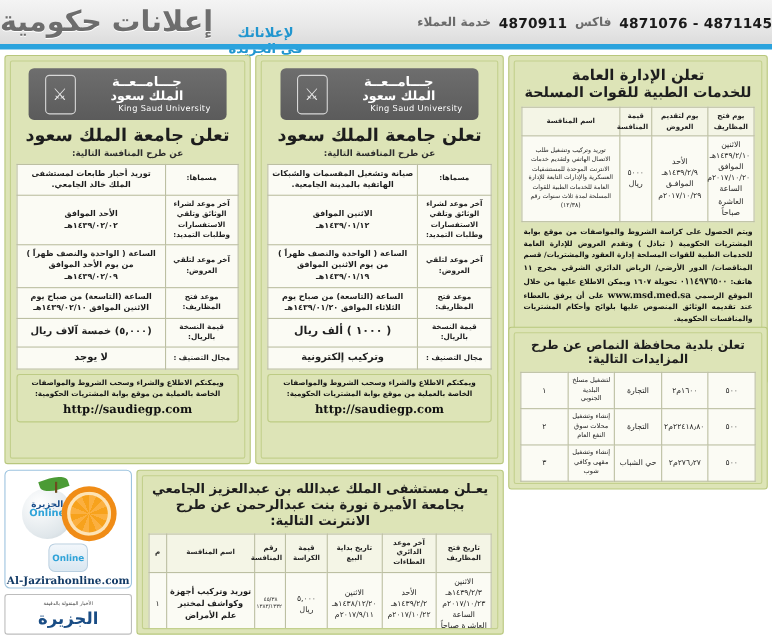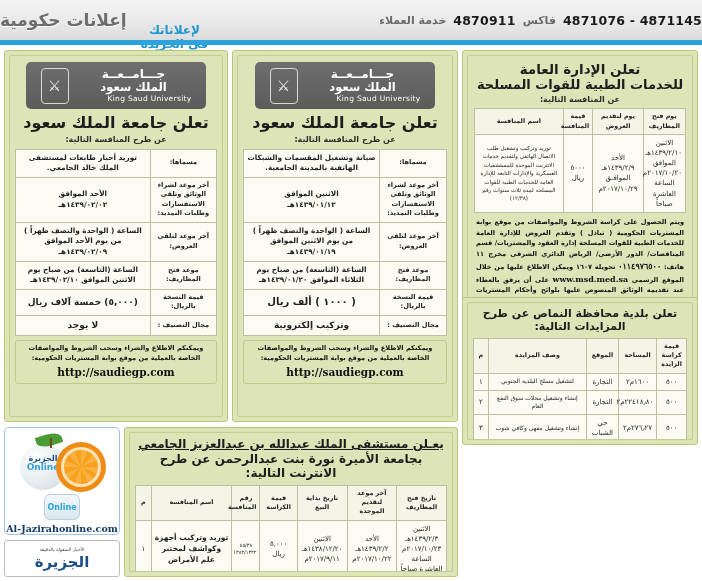--- a/index.html
+++ b/index.html
@@ -11,21 +11,21 @@
   }
   .page { position: relative; width: 702px; height: 581px; background: #fff; }
 
   
   .masthead {
     position: absolute; left: 0; top: 0; width: 702px; height: 40px;
     background: linear-gradient(180deg,#f4f4f4 0%,#e9e9e9 55%,#dcdcdc 100%);
     display: flex; flex-direction: row-reverse; align-items: center;
   }
   .masthead-title {
-    font-size: 17px; font-weight: bold; color: #6d6d6d;
+    font-size: 26px; font-weight: bold; color: #6d6d6d;
     letter-spacing: 1px; margin-right: 14px;
     text-shadow: 0 1px 0 #fff;
   }
   .masthead-sub {
     margin-right: 26px; color: #2196cf; font-weight: bold;
     font-size: 12px; line-height: 1.15; text-align: center; margin-top: 36px;
   }
   .masthead-spacer { flex: 1; }
   .masthead-contact {
     display: flex; flex-direction: row-reverse; align-items: center;
@@ -287,21 +287,20 @@
         <span>ويمكنكم الاطلاع والشراء وسحب الشروط والمواصفات الخاصة بالعملية من موقع بوابة المشتريات الحكومية:</span>
         <span class="url">http://saudiegp.com</span>
       </div>
     </div>
   </div>
 
   <div class="panel" style="left:462px; top:50px; width:236px; height:299px;">
     <div class="panel-inner" style="padding:5px 6px;">
       <div class="ad-title" style="font-size:13.5px;">تعلن الإدارة العامة</div>
       <div class="ad-title" style="font-size:13px;text-align:center;">للخدمات الطبية للقوات المسلحة</div>
-      <div class="ad-sub">عن المنافسة التالية:</div>
 
       <table class="adtbl" style="margin-top:4px;">
         <tbody>
             <tr>
           <th style="width:20%">يوم فتح المظاريف</th>
           <th style="width:24%">يوم لتقديم العروض</th>
           <th style="width:14%">قيمة المنافسة</th>
           <th>اسم المنافسة</th>
         </tr>
         <tr>
@@ -336,27 +335,20 @@
       </div>
     </div>
   </div>
 
   <div class="panel" style="left:462px; top:297px; width:236px; height:148px;">
     <div class="panel-inner" style="padding:4px 5px;">
       <div class="ad-title" style="font-size:11px;">تعلن بلدية محافظة النماص عن طرح المزايدات التالية:</div>
 
       <table class="adtbl" style="margin-top:4px;">
         <tbody>
-            <tr>
-          <th style="width:14%">قيمة كراسة الزايدة</th>
-          <th style="width:18%">المساحة</th>
-          <th style="width:15%">الموقع</th>
-          <th>وصف المزايدة</th>
-          <th style="width:7%">م</th>
-        </tr>
         <tr>
           <td>٥٠٠</td>
           <td>١٦٠٠م٢</td>
           <td>التجارة</td>
           <td style="font-size:6px">لتشغيل مسلخ البلدية الجنوبي</td>
           <td>١</td>
         </tr>
         <tr>
           <td>٥٠٠</td>
           <td>٢٢٤١٨٫٨٠م٢</td>
@@ -392,28 +384,28 @@
     <div class="ad-url">Al-Jazirahonline.com</div>
   </div>
 
   <div class="jz-logo-box" style="left:4px; top:540px; width:116px; height:37px;">
     <span class="tag">الأخبار المنقولة بالدقيقة</span>
     <span class="big">الجزيرة</span>
   </div>
 
   <div class="panel" style="left:124px; top:427px; width:334px; height:150px;">
     <div class="panel-inner" style="padding:4px 5px;">
-      <div class="ad-title" style="font-size:12px;text-decoration:underline;">يعـلن مستشفى الملك عبدالله بن عبدالعزيز الجامعي</div>
+      <div class="ad-title" style="font-size:12px;">يعـلن مستشفى الملك عبدالله بن عبدالعزيز الجامعي</div>
       <div class="ad-title" style="font-size:12px;">بجامعة الأميرة نورة بنت عبدالرحمن عن طرح الانترنت التالية:</div>
 
       <table class="adtbl" style="margin-top:4px;">
         <tbody>
             <tr>
           <th style="width:16%">تاريخ فتح المظاريف</th>
-          <th style="width:16%">آخر موعد لتقديم الموحدة</th>
+          <th style="width:16%">آخر موعد الدائري العطاءات</th>
           <th style="width:16%">تاريخ بداية البيع</th>
           <th style="width:12%">قيمة الكراسة</th>
           <th style="width:9%">رقم المنافسة</th>
           <th>اسم المنافسة</th>
           <th style="width:5%">م</th>
         </tr>
         <tr>
           <td style="white-space:pre-line">الاثنين
 ١٤٣٩/٢/٣هـ
 ٢٠١٧/١٠/٢٣م

